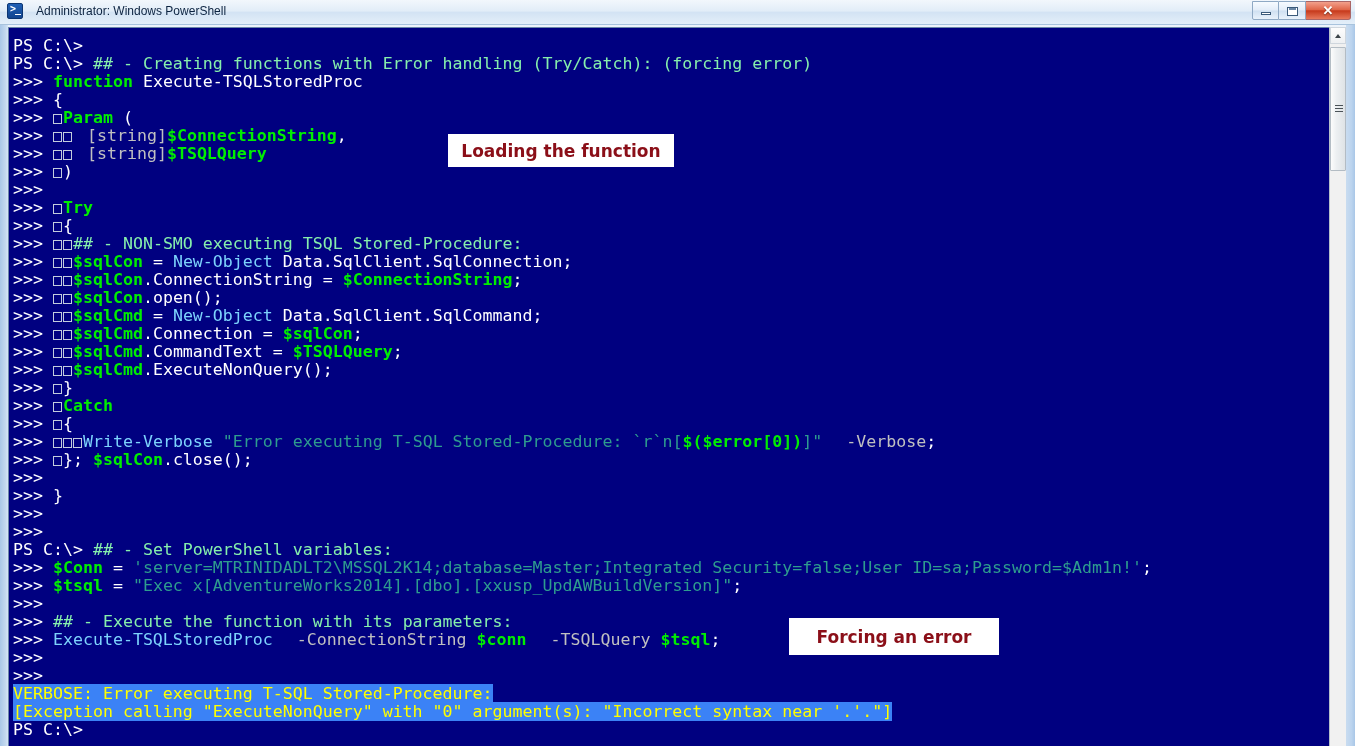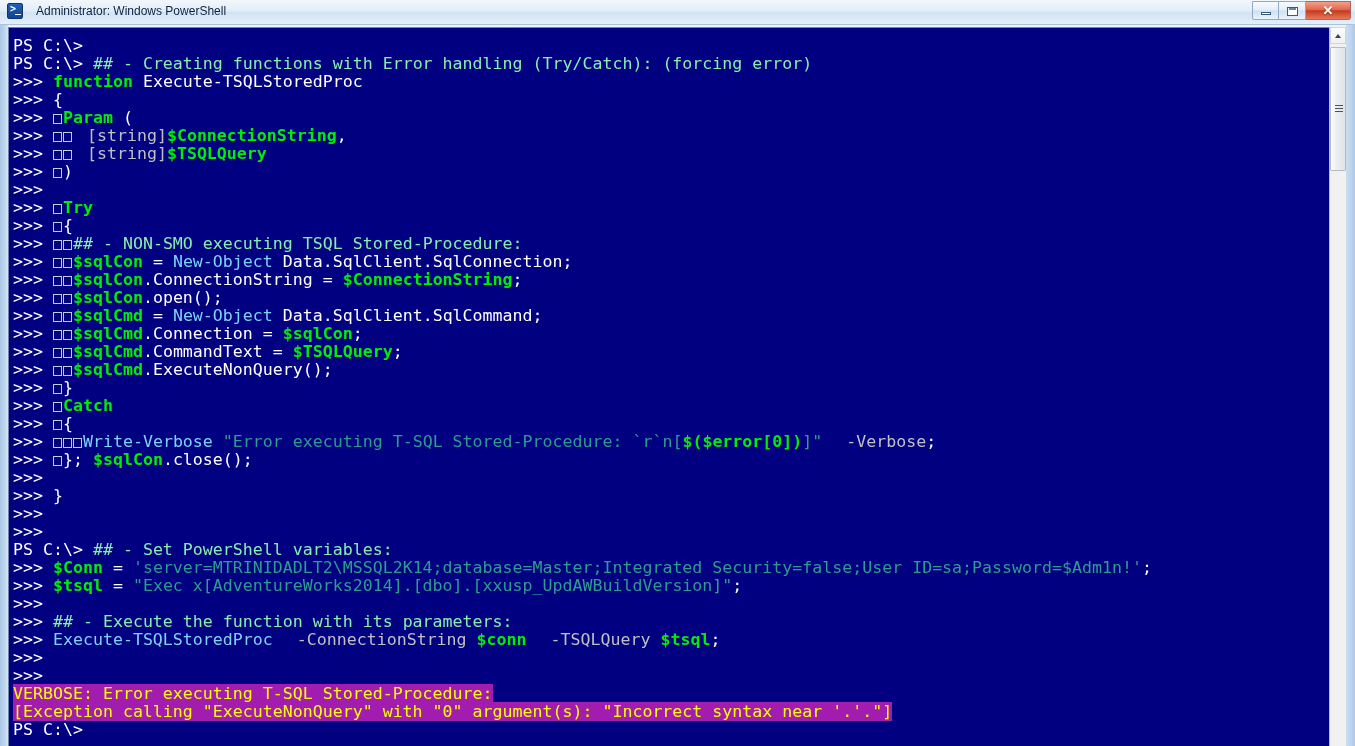--- a/index.html
+++ b/index.html
@@ -173,21 +173,21 @@
     width: 9px;
     height: 10px;
     border: 1.4px solid #c3ccdd;
     box-sizing: border-box;
     vertical-align: -1px;
     margin-right: 1px;
   }
 
   
   .verbose {
-    background: #a21caf;
+    background: #3b82f6;
     color: #ffff00;
   }
 
   
   .annotation {
     position: absolute;
     background: #ffffff;
     color: #8b0f18;
     font-family: "DejaVu Sans", sans-serif;
     font-weight: bold;
@@ -302,20 +302,22 @@
       <div class="win-btn close">
         <span class="glyph-close">✕</span>
       </div>
     </div>
   </div>
 
   <div id="console">
     <div id="console-text"><div class="line"><span class="c-white">PS C:\&gt;</span></div><div class="line"><span class="c-white">PS C:\&gt; </span><span class="c-dgreen">## - Creating functions with Error handling (Try/Catch): (forcing error)</span></div><div class="line"><span class="c-white">&gt;&gt;&gt; </span><span class="c-green">function</span><span class="c-white"> Execute-TSQLStoredProc</span></div><div class="line"><span class="c-white">&gt;&gt;&gt; </span><span class="c-white">{</span></div><div class="line"><span class="c-white">&gt;&gt;&gt; </span><span class="tab-box"></span><span class="c-green">Param</span><span class="c-white"> (</span></div><div class="line"><span class="c-white">&gt;&gt;&gt; </span><span class="tab-box"></span><span class="tab-box"></span><span class="c-grey">[string]</span><span class="c-green">$ConnectionString</span><span class="c-white">,</span></div><div class="line"><span class="c-white">&gt;&gt;&gt; </span><span class="tab-box"></span><span class="tab-box"></span><span class="c-grey">[string]</span><span class="c-green">$TSQLQuery</span></div><div class="line"><span class="c-white">&gt;&gt;&gt; </span><span class="tab-box"></span><span class="c-white">)</span></div><div class="line"><span class="c-white">&gt;&gt;&gt;</span></div><div class="line"><span class="c-white">&gt;&gt;&gt; </span><span class="tab-box"></span><span class="c-green">Try</span></div><div class="line"><span class="c-white">&gt;&gt;&gt; </span><span class="tab-box"></span><span class="c-white">{</span></div><div class="line"><span class="c-white">&gt;&gt;&gt; </span><span class="tab-box"></span><span class="tab-box"></span><span class="c-dgreen">## - NON-SMO executing TSQL Stored-Procedure:</span></div><div class="line"><span class="c-white">&gt;&gt;&gt; </span><span class="tab-box"></span><span class="tab-box"></span><span class="c-green">$sqlCon</span><span class="c-white"> = </span><span class="c-yellow">New-Object</span><span class="c-white"> Data.SqlClient.SqlConnection;</span></div><div class="line"><span class="c-white">&gt;&gt;&gt; </span><span class="tab-box"></span><span class="tab-box"></span><span class="c-green">$sqlCon</span><span class="c-white">.ConnectionString = </span><span class="c-green">$ConnectionString</span><span class="c-white">;</span></div><div class="line"><span class="c-white">&gt;&gt;&gt; </span><span class="tab-box"></span><span class="tab-box"></span><span class="c-green">$sqlCon</span><span class="c-white">.open();</span></div><div class="line"><span class="c-white">&gt;&gt;&gt; </span><span class="tab-box"></span><span class="tab-box"></span><span class="c-green">$sqlCmd</span><span class="c-white"> = </span><span class="c-yellow">New-Object</span><span class="c-white"> Data.SqlClient.SqlCommand;</span></div><div class="line"><span class="c-white">&gt;&gt;&gt; </span><span class="tab-box"></span><span class="tab-box"></span><span class="c-green">$sqlCmd</span><span class="c-white">.Connection = </span><span class="c-green">$sqlCon</span><span class="c-white">;</span></div><div class="line"><span class="c-white">&gt;&gt;&gt; </span><span class="tab-box"></span><span class="tab-box"></span><span class="c-green">$sqlCmd</span><span class="c-white">.CommandText = </span><span class="c-green">$TSQLQuery</span><span class="c-white">;</span></div><div class="line"><span class="c-white">&gt;&gt;&gt; </span><span class="tab-box"></span><span class="tab-box"></span><span class="c-green">$sqlCmd</span><span class="c-white">.ExecuteNonQuery();</span></div><div class="line"><span class="c-white">&gt;&gt;&gt; </span><span class="tab-box"></span><span class="c-white">}</span></div><div class="line"><span class="c-white">&gt;&gt;&gt; </span><span class="tab-box"></span><span class="c-green">Catch</span></div><div class="line"><span class="c-white">&gt;&gt;&gt; </span><span class="tab-box"></span><span class="c-white">{</span></div><div class="line"><span class="c-white">&gt;&gt;&gt; </span><span class="tab-box"></span><span class="tab-box"></span><span class="tab-box"></span><span class="c-yellow">Write-Verbose</span><span class="c-white"> </span><span class="c-teal">"Error executing T-SQL Stored-Procedure: `r`n[</span><span class="c-green">$($error[0])</span><span class="c-teal">]"</span><span class="c-grey"> -Verbose</span><span class="c-white">;</span></div><div class="line"><span class="c-white">&gt;&gt;&gt; </span><span class="tab-box"></span><span class="c-white">}; </span><span class="c-green">$sqlCon</span><span class="c-white">.close();</span></div><div class="line"><span class="c-white">&gt;&gt;&gt;</span></div><div class="line"><span class="c-white">&gt;&gt;&gt; }</span></div><div class="line"><span class="c-white">&gt;&gt;&gt;</span></div><div class="line"><span class="c-white">&gt;&gt;&gt;</span></div><div class="line"><span class="c-white">PS C:\&gt; </span><span class="c-dgreen">## - Set PowerShell variables:</span></div><div class="line"><span class="c-white">&gt;&gt;&gt; </span><span class="c-green">$Conn</span><span class="c-white"> = </span><span class="c-teal">'server=MTRINIDADLT2\MSSQL2K14;database=Master;Integrated Security=false;User ID=sa;Password=$Adm1n!'</span><span class="c-white">;</span></div><div class="line"><span class="c-white">&gt;&gt;&gt; </span><span class="c-green">$tsql</span><span class="c-white"> = </span><span class="c-teal">"Exec x[AdventureWorks2014].[dbo].[xxusp_UpdAWBuildVersion]"</span><span class="c-white">;</span></div><div class="line"><span class="c-white">&gt;&gt;&gt;</span></div><div class="line"><span class="c-white">&gt;&gt;&gt; </span><span class="c-dgreen">## - Execute the function with its parameters:</span></div><div class="line"><span class="c-white">&gt;&gt;&gt; </span><span class="c-yellow">Execute-TSQLStoredProc</span><span class="c-grey"> -ConnectionString</span><span class="c-white"> </span><span class="c-green">$conn</span><span class="c-grey"> -TSQLQuery</span><span class="c-white"> </span><span class="c-green">$tsql</span><span class="c-white">;</span></div><div class="line"><span class="c-white">&gt;&gt;&gt;</span></div><div class="line"><span class="c-white">&gt;&gt;&gt;</span></div><div class="line"><span class="verbose">VERBOSE: Error executing T-SQL Stored-Procedure:</span></div><div class="line"><span class="verbose">[Exception calling "ExecuteNonQuery" with "0" argument(s): "Incorrect syntax near '.'."]</span></div><div class="line"><span class="c-white">PS C:\&gt;</span></div></div>
   </div>
 
+  <div class="annotation" id="ann-loading">Loading the function</div>
+  <div class="annotation" id="ann-forcing">Forcing an error</div>
 
   <div id="scrollbar">
     <div id="sb-up"></div>
     <div id="sb-thumb"></div>
     <div id="sb-track"></div>
   </div>
 
 </div>
 
 </body></html>

